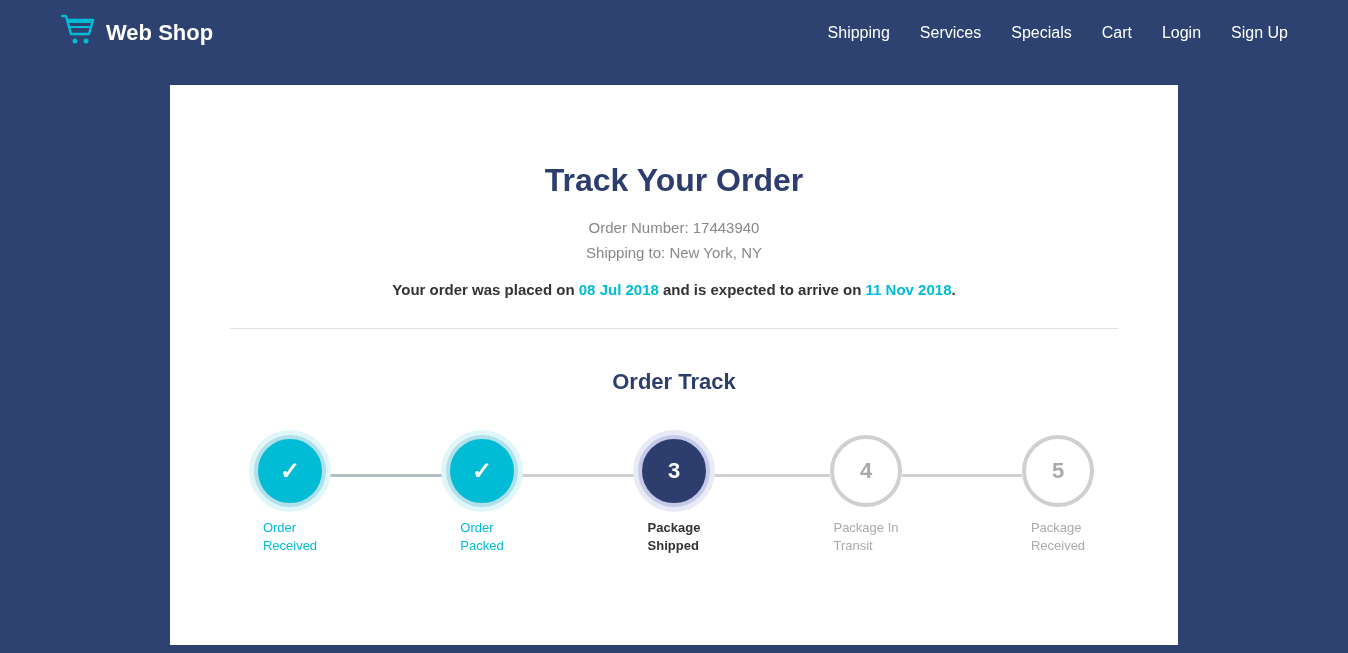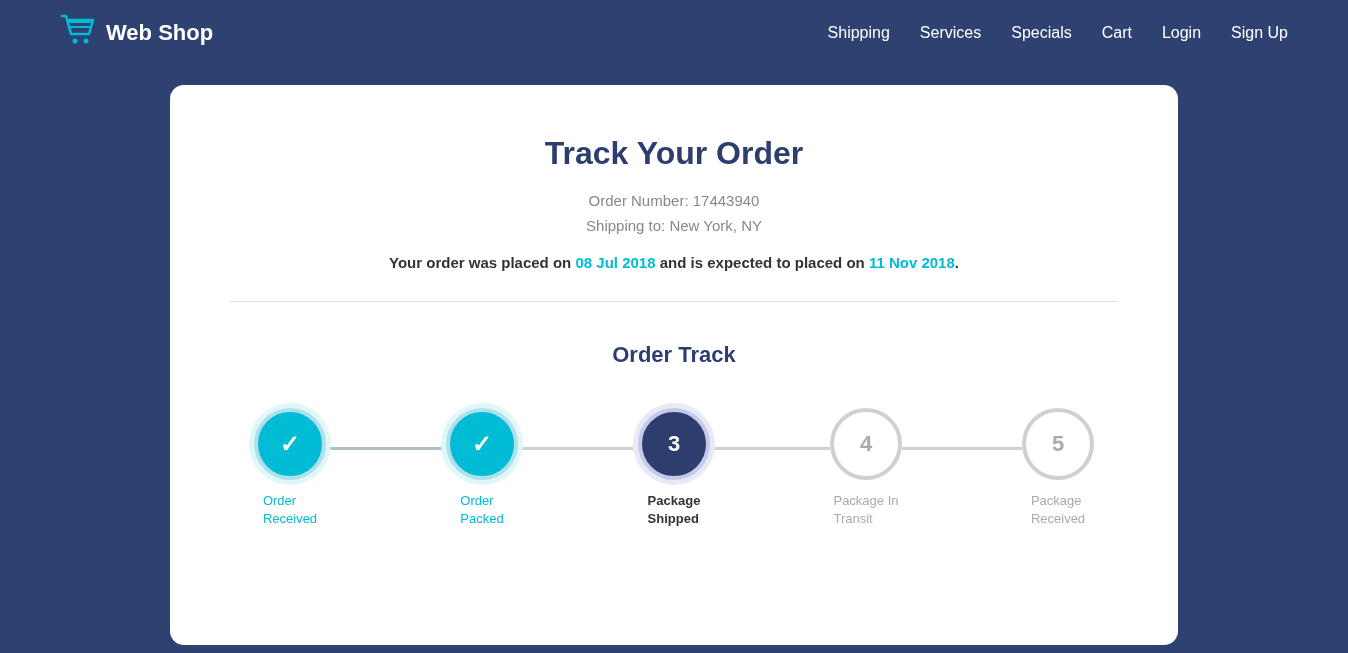--- a/index.html
+++ b/index.html
@@ -43,22 +43,22 @@
       color: #ffffff;
       font-size: 16px;
       text-decoration: none;
       cursor: pointer;
     }
 
     
     .main-container {
       margin: 20px 170px;
       background: #ffffff;
-      border-radius: 14px;
-      padding: 50px 60px 60px;
+      border-radius: 0;
+      padding: 77px 60px 60px;
       min-height: 560px;
     }
 
     .page-title {
       text-align: center;
       font-size: 32px;
       font-weight: 700;
       color: #2d3e6e;
       margin-bottom: 20px;
     }
@@ -211,21 +211,21 @@
   </nav>
 </header>
 
 <main class="main-container">
   <h1 class="page-title">Track Your Order</h1>
 
   <p class="order-info">Order Number: 17443940</p>
   <p class="order-info">Shipping to: New York, NY</p>
 
   <p class="order-message">
-    <span>Your order was placed on </span><span class="highlight">08 Jul 2018</span><span> and is expected to placed on </span><span class="highlight">11 Nov 2018</span><span>.</span>
+    <span>Your order was placed on </span><span class="highlight">08 Jul 2018</span><span> and is expected to arrive on </span><span class="highlight">11 Nov 2018</span><span>.</span>
   </p>
 
   <hr class="divider">
 
   <h2 class="order-status-title">Order Track</h2>
 
   <div class="steps-container">
 
     <div class="step-wrapper">
       <div class="step-circle completed">

